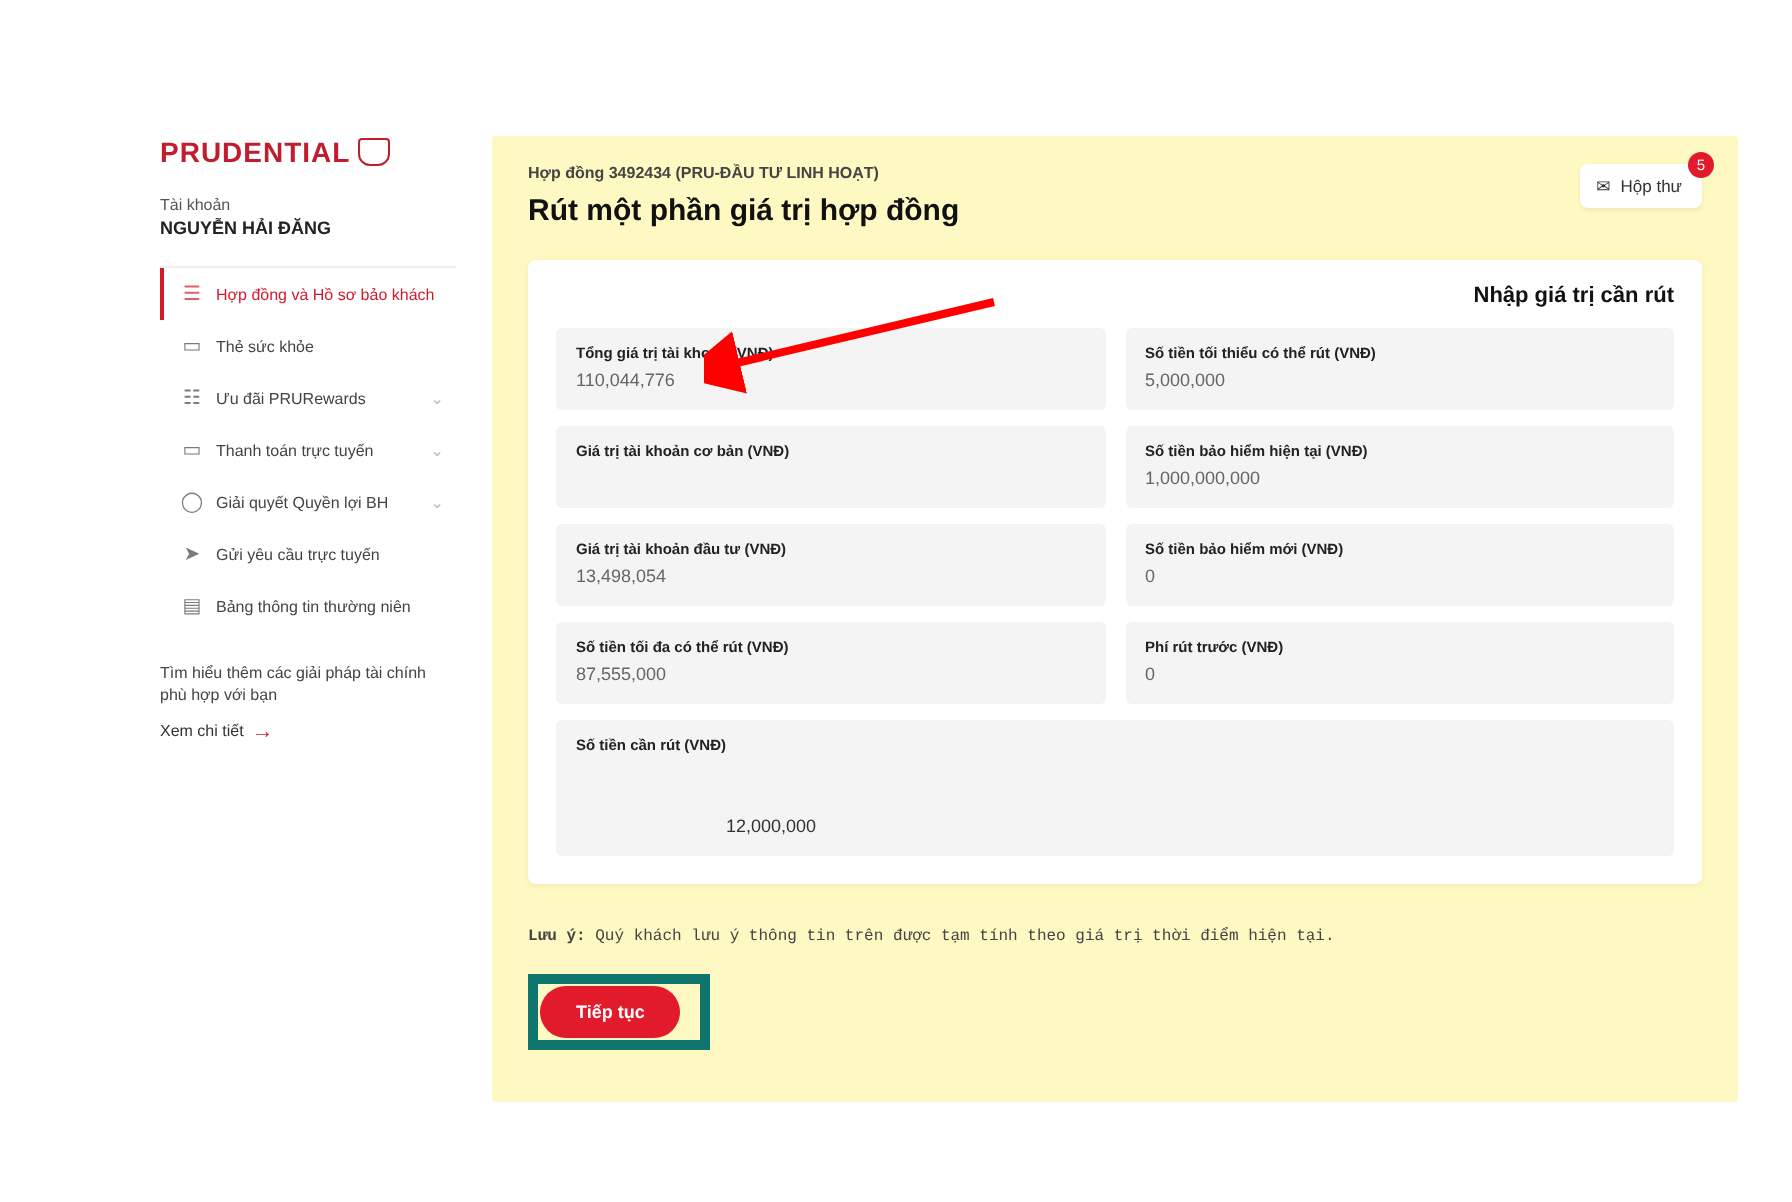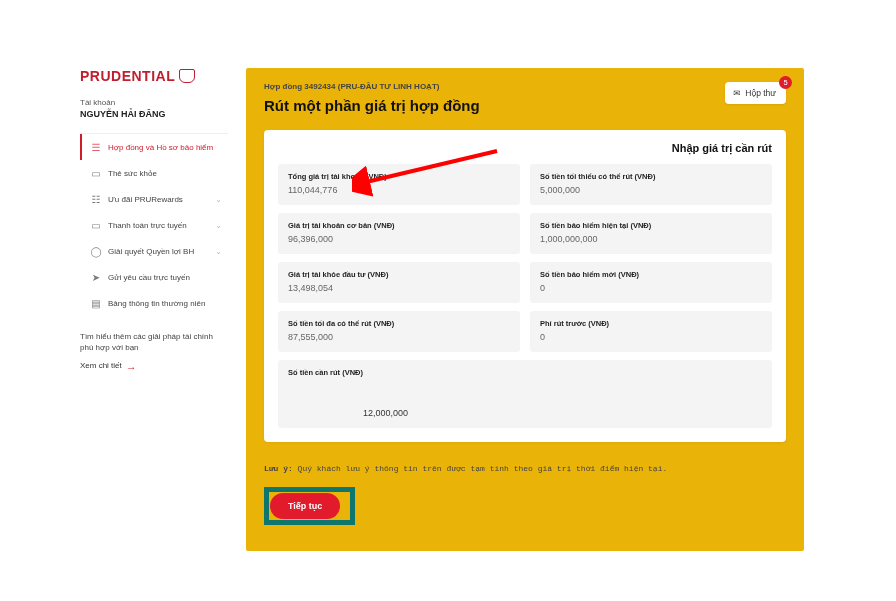--- a/index.html
+++ b/index.html
@@ -8,21 +8,21 @@
     background: #ffffff;
     width: 896px;
     height: 601px;
     overflow: hidden;
     font-size: 10px;
     color: #333;
     position: relative;
   }
   .app {
     display: flex;
-    padding: 68px 92px 20px 80px;
+    padding: 68px 27px 20px 80px;
     gap: 18px;
     align-items: flex-start;
   }
   
   .sidebar {
     width: 148px;
     flex-shrink: 0;
   }
   .brand {
     font-weight: 700;
@@ -86,21 +86,21 @@
     font-size: 8px;
     color: #333;
     display: flex; align-items:center; gap:4px;
     cursor: pointer;
   }
   .help-link .arrow { color:#d31a2b; font-weight:700; font-size:11px; }
 
   
   .main {
     flex: 1;
-    background: #eab308;
+    background: #fef9c3;
     border-radius: 2px;
     padding: 14px 18px 26px 18px;
     position: relative;
     min-height: 480px;
   }
   .breadcrumb { font-size: 8px; color: #444; font-weight: 600; }
   .title {
     font-size: 15px;
     font-weight: 800;
     margin-top: 6px;
@@ -196,21 +196,21 @@
       <span class="face"></span>
     </div>
     <div>
       <div class="acct-label">Tài khoản</div>
       <div class="acct-name">NGUYỄN HẢI ĐĂNG</div>
     </div>
 
     <nav class="nav">
       <div class="nav-item active">
         <span class="ic">☰</span>
-        <span>Hợp đồng và Hồ sơ bảo hiểm</span>
+        <span>Hợp đồng và Hồ sơ bảo khách</span>
       </div>
       <div class="nav-item">
         <span class="ic">▭</span>
         <span>Thẻ sức khỏe</span>
       </div>
       <div class="nav-item">
         <span class="ic">☷</span>
         <span>Ưu đãi PRURewards</span>
         <span class="chev">⌄</span>
       </div>
@@ -259,29 +259,28 @@
           <div class="lbl">Tổng giá trị tài khoản (VNĐ)</div>
           <div class="val">110,044,776</div>
         </div>
         <div class="field">
           <div class="lbl">Số tiền tối thiểu có thể rút (VNĐ)</div>
           <div class="val">5,000,000</div>
         </div>
 
         <div class="field">
           <div class="lbl">Giá trị tài khoản cơ bản (VNĐ)</div>
-          <div class="val">96,396,000</div>
         </div>
         <div class="field">
           <div class="lbl">Số tiền bảo hiểm hiện tại (VNĐ)</div>
           <div class="val">1,000,000,000</div>
         </div>
 
         <div class="field">
-          <div class="lbl">Giá trị tài khỏe đầu tư (VNĐ)</div>
+          <div class="lbl">Giá trị tài khoản đầu tư (VNĐ)</div>
           <div class="val">13,498,054</div>
         </div>
         <div class="field">
           <div class="lbl">Số tiền bảo hiểm mới (VNĐ)</div>
           <div class="val">0</div>
         </div>
 
         <div class="field">
           <div class="lbl">Số tiền tối đa có thể rút (VNĐ)</div>
           <div class="val">87,555,000</div>

